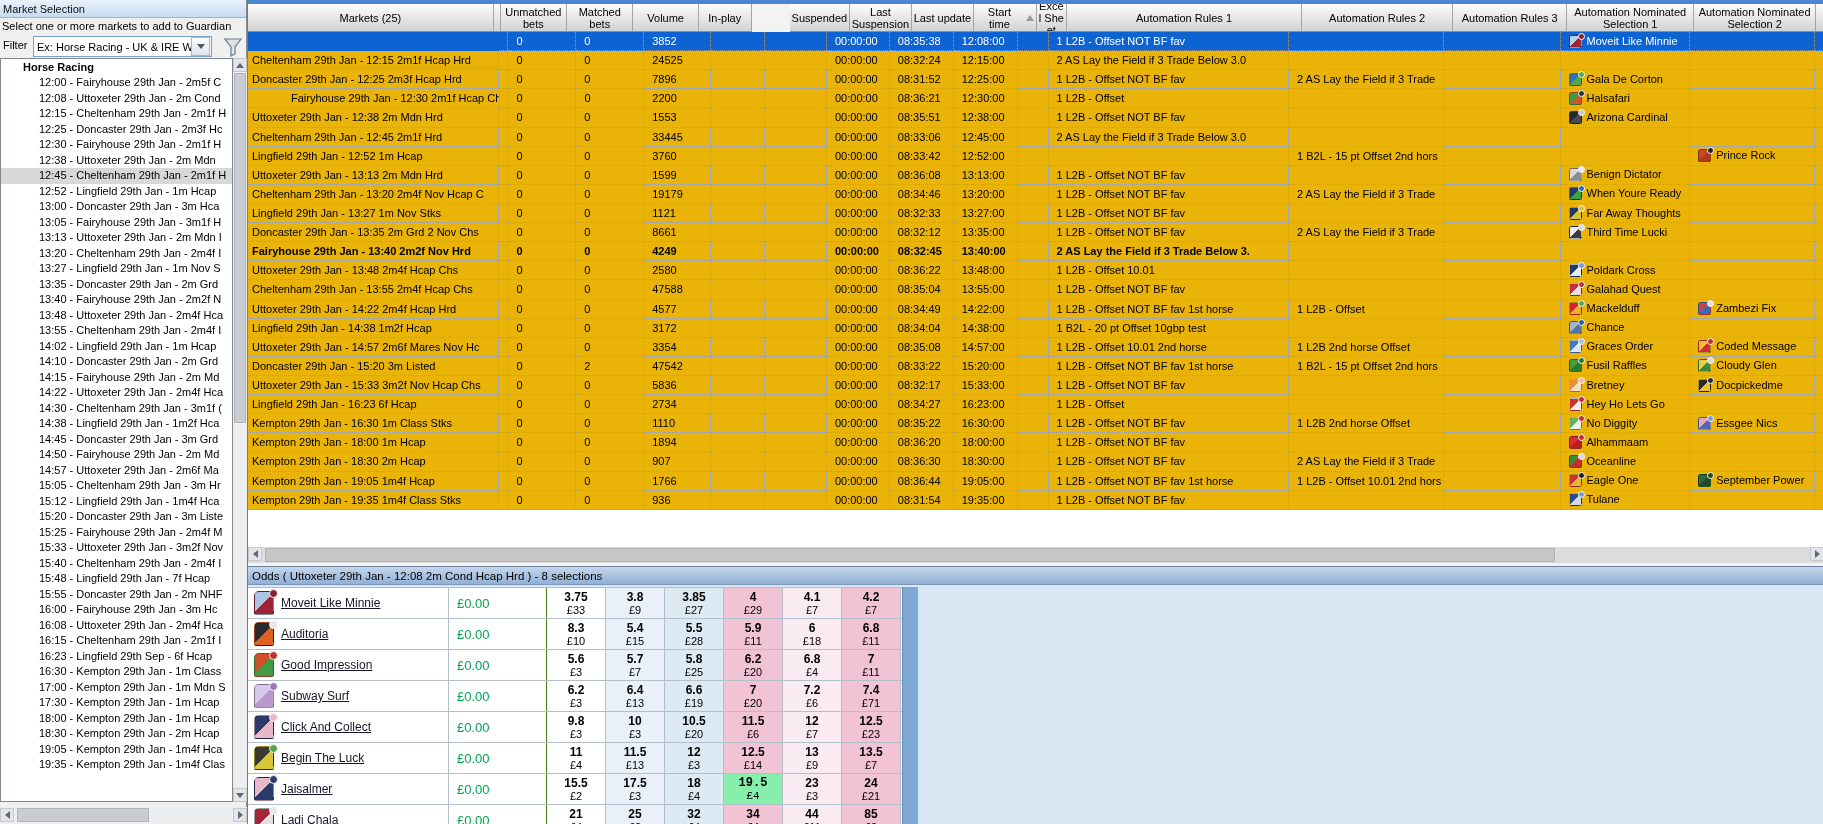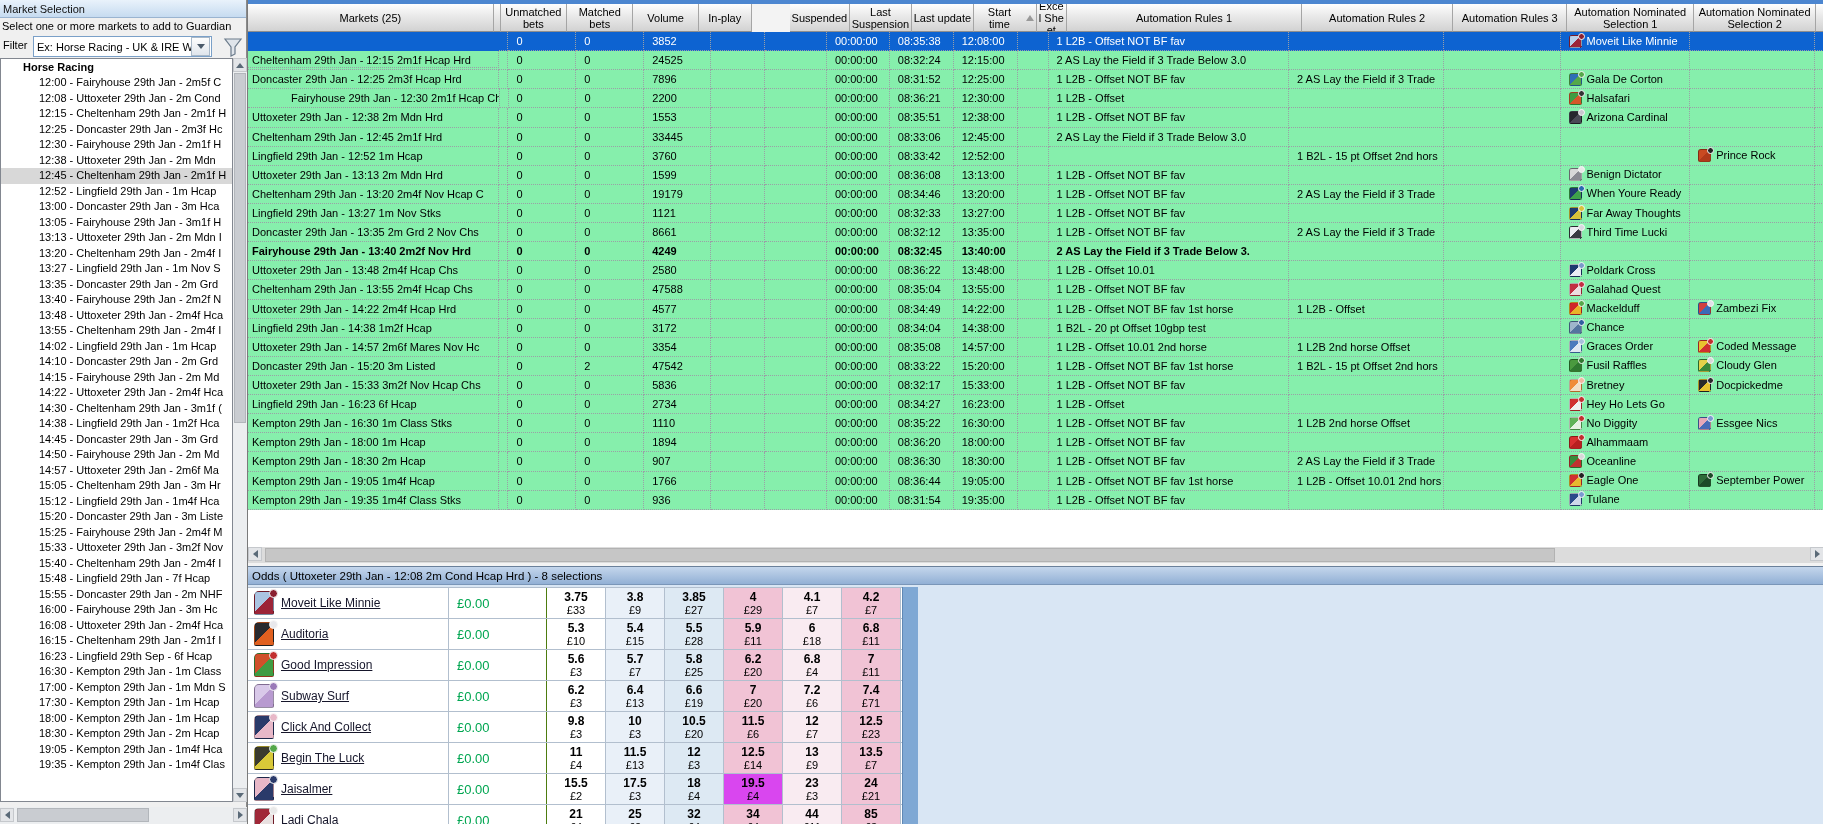--- a/index.html
+++ b/index.html
@@ -38,21 +38,21 @@
   
   #main{position:absolute;left:247px;top:0;width:1576px;height:824px;background:#f3f3f3;border-left:1px solid #7a7a7a;box-sizing:border-box;}
   .top-strip{position:absolute;left:0;top:0;width:1576px;height:4px;background:#4c86d0;}
   .mt-header{position:absolute;left:0;top:4px;width:1576px;height:28px;display:flex;}
   .mt-hcell{box-sizing:border-box;display:flex;align-items:center;justify-content:center;text-align:center;
             font-size:11px;line-height:12px;background:linear-gradient(#fefefe,#e9e9e9 45%,#d2d2d2);
             border-right:1px solid #a5a5a5;border-bottom:1px solid #8e8e8e;overflow:hidden;padding:0 2px;}
   .mt-hcell.brk{word-break:break-all;}
   .sort-glyph{width:0;height:0;border-left:4px solid transparent;border-right:4px solid transparent;border-bottom:6px solid #999;margin-left:3px;flex:none;}
   .mt-body{position:absolute;left:0;top:32px;width:1576px;height:515px;background:#fff;overflow:hidden;}
-  .mt-row{display:flex;height:19.12px;line-height:19px;font-size:11px;background:#86efac;}
+  .mt-row{display:flex;height:19.12px;line-height:19px;font-size:11px;background:#eab308;}
   .mt-row.sel{background:#0d63d1;color:#fff;}
   .mt-row.bold{font-weight:bold;}
   .mt-cell{box-sizing:border-box;border-right:1px dotted #9aa0a6;border-bottom:1px dotted #9aa0a6;
            white-space:nowrap;overflow:hidden;padding-left:8px;}
   .mt-cell.c-market{padding-left:4px;}
   .mt-cell.c-nom{display:flex;align-items:center;gap:5px;padding-left:8px;}
   .silk{position:relative;flex:none;width:13px;height:13px;border-radius:3px 3px 2px 2px;border:1px solid rgba(0,0,0,.25);box-sizing:border-box;}
   .silk .cap{position:absolute;top:-3px;right:-4px;width:7px;height:7px;border-radius:50%;border:1px solid #f8f8f8;box-sizing:border-box;}
   .main-hscroll{position:absolute;left:0;top:547px;width:1576px;height:16px;background:#dcdcdc;}
   .mh-thumb{position:absolute;left:17px;top:1px;width:1290px;height:14px;background:#c6c6c6;border:1px solid #b2b2b2;box-sizing:border-box;}
@@ -852,21 +852,21 @@
             </div>
             <div class="op-row">
               <div class="op-name">
                 <span class="silk-lg" style="background: linear-gradient(135deg, rgb(42, 42, 46) 0px, rgb(42, 42, 46) 50%, rgb(224, 96, 32) 50%, rgb(224, 96, 32) 100%);">
                   <span class="cap" style="background: rgb(232, 232, 236);"></span>
                 </span>
                 <span class="op-link">Auditoria</span>
               </div>
               <div class="op-money" style="color: rgb(0, 166, 81);">£0.00</div>
               <div class="op-cell" style="background: rgb(255, 255, 255);">
-                <div class="op-price">5.3</div>
+                <div class="op-price">8.3</div>
                 <div class="op-amt">£10</div>
               </div>
               <div class="op-cell" style="background: rgb(233, 240, 248);">
                 <div class="op-price">5.4</div>
                 <div class="op-amt">£15</div>
               </div>
               <div class="op-cell" style="background: rgb(221, 233, 243);">
                 <div class="op-price">5.5</div>
                 <div class="op-amt">£28</div>
               </div>
@@ -1028,21 +1028,21 @@
                 <div class="op-amt">£2</div>
               </div>
               <div class="op-cell" style="background: rgb(233, 240, 248);">
                 <div class="op-price">17.5</div>
                 <div class="op-amt">£3</div>
               </div>
               <div class="op-cell" style="background: rgb(221, 233, 243);">
                 <div class="op-price">18</div>
                 <div class="op-amt">£4</div>
               </div>
-              <div class="op-cell" style="background: #d946ef;">
+              <div class="op-cell" style="background: #86efac; font-family: Liberation Mono, monospace;">
                 <div class="op-price">19.5</div>
                 <div class="op-amt">£4</div>
               </div>
               <div class="op-cell" style="background: rgb(249, 235, 241);">
                 <div class="op-price">23</div>
                 <div class="op-amt">£3</div>
               </div>
               <div class="op-cell" style="background: rgb(241, 195, 213);">
                 <div class="op-price">24</div>
                 <div class="op-amt">£21</div>

